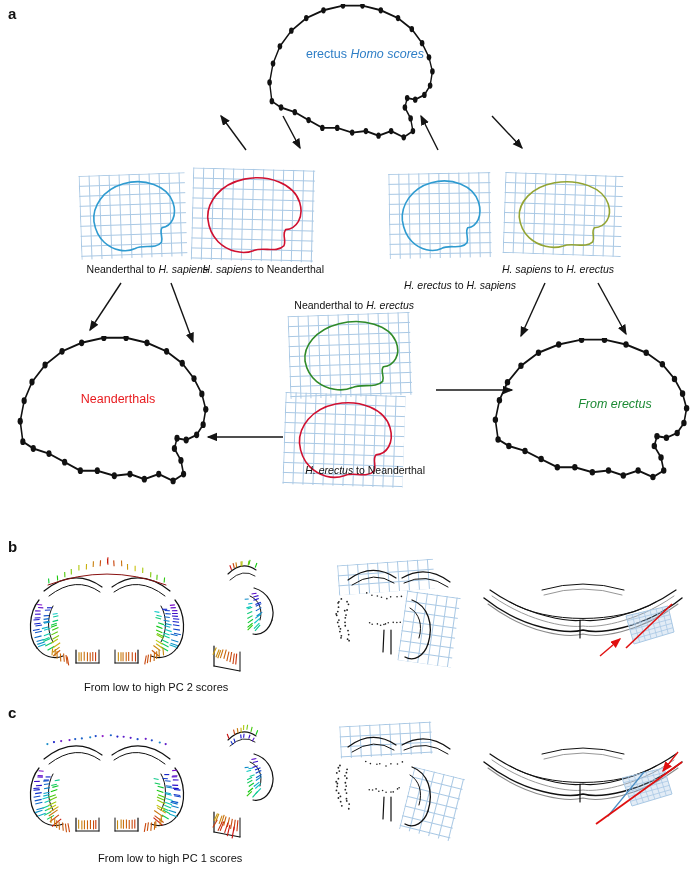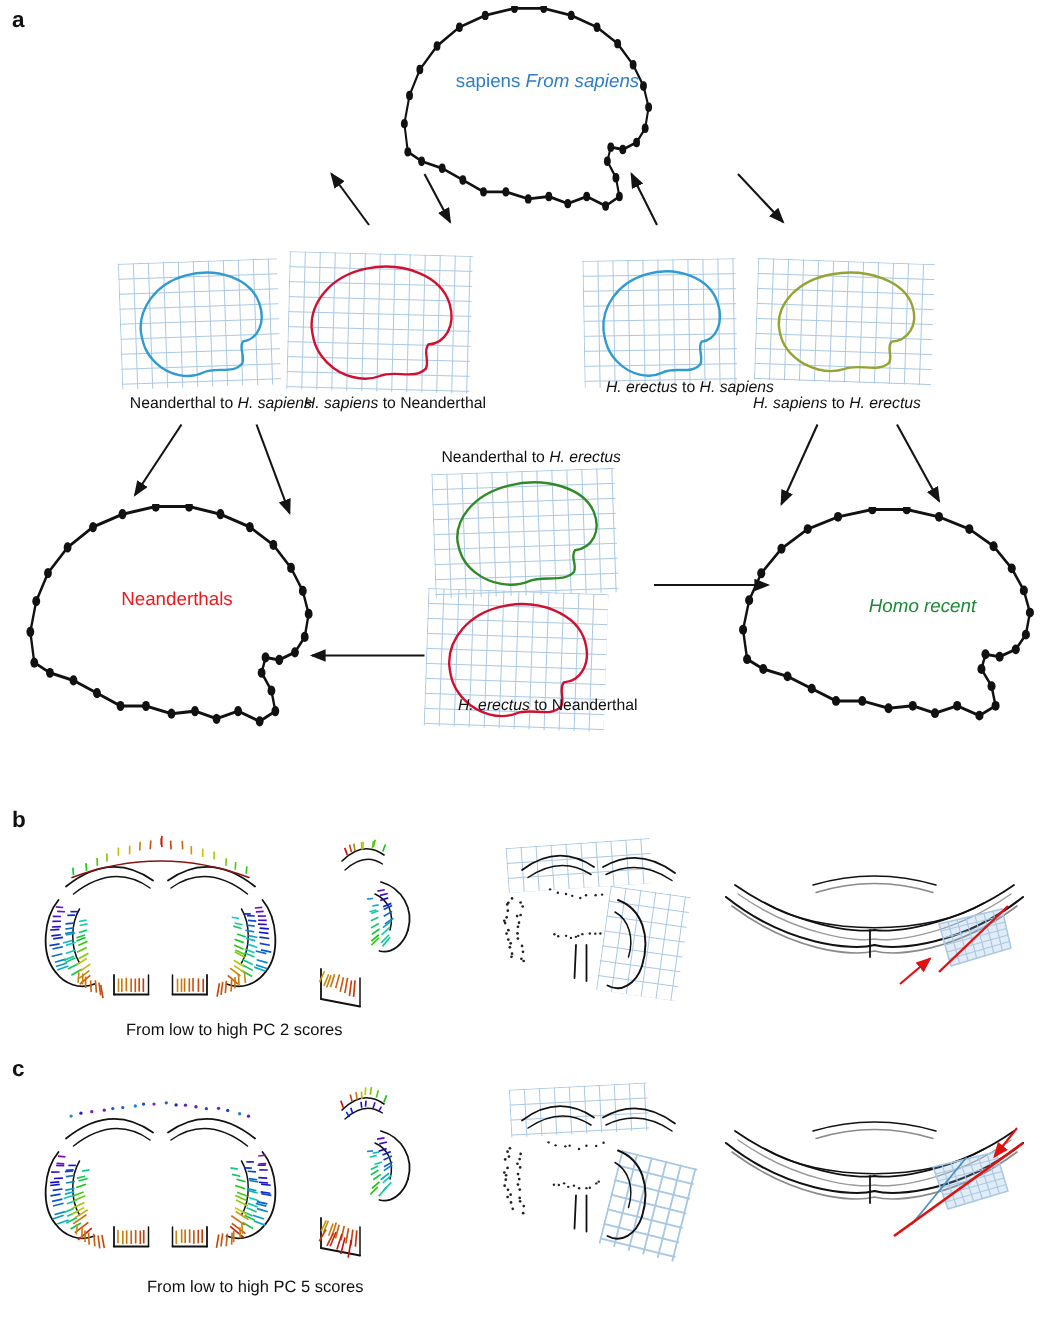--- a/index.html
+++ b/index.html
@@ -153,23 +153,23 @@
       <circle cx="99" cy="84" r="2" fill="#111"></circle>
       <circle cx="88" cy="81" r="2" fill="#111"></circle>
       <circle cx="76" cy="82" r="2" fill="#111"></circle>
       <circle cx="63" cy="79" r="2" fill="#111"></circle>
       <circle cx="50" cy="79" r="2" fill="#111"></circle>
       <circle cx="38" cy="74" r="2" fill="#111"></circle>
       <circle cx="26" cy="69" r="2" fill="#111"></circle>
       <circle cx="14" cy="66" r="2" fill="#111"></circle>
     </svg>
 
-  <div class="nodelbl lbl-sap abs" style="left:285px;top:47px;width:160px"><span>sapiens </span><i>From sapiens</i></div>
+  <div class="nodelbl lbl-sap abs" style="left:285px;top:47px;width:160px"><span>erectus </span><i>Homo scores</i></div>
   <div class="nodelbl lbl-nea abs" style="left:58px;top:392px;width:120px"><span>Neanderthals</span></div>
-  <div class="nodelbl lbl-ere abs" style="left:540px;top:397px;width:150px"><i>Homo recent</i></div>
+  <div class="nodelbl lbl-ere abs" style="left:540px;top:397px;width:150px"><i>From erectus</i></div>
 
   <div class="tps" style="left:80px;top:174px;width:106px;height:84px;transform:rotate(-2deg)">
     <svg viewBox="0 0 100 80" preserveAspectRatio="none" class="o-blue">
       <path vector-effect="non-scaling-stroke" d="M13,44 C12,30 22,14 42,9 C62,4 83,12 88,28 C92,41 86,51 77,52 C74,56 78,61 76,66 C70,73 59,67 51,71 C42,75 30,72 22,64 C16,58 14,52 13,44 Z"></path>
     </svg>
   </div>
   <div class="tps" style="left:192px;top:169px;width:122px;height:92px;transform:rotate(1.5deg)">
     <svg viewBox="0 0 100 80" preserveAspectRatio="none" class="o-red">
       <path vector-effect="non-scaling-stroke" d="M13,44 C12,30 22,14 42,9 C62,4 83,12 88,28 C92,41 86,51 77,52 C74,56 78,61 76,66 C70,73 59,67 51,71 C42,75 30,72 22,64 C16,58 14,52 13,44 Z"></path>
     </svg>
@@ -190,21 +190,21 @@
     </svg>
   </div>
   <div class="tps" style="left:284px;top:394px;width:120px;height:92px;transform:rotate(2deg)">
     <svg viewBox="0 0 100 80" preserveAspectRatio="none" class="o-red">
       <path vector-effect="non-scaling-stroke" d="M13,44 C12,30 22,14 42,9 C62,4 83,12 88,28 C92,41 86,51 77,52 C74,56 78,61 76,66 C70,73 59,67 51,71 C42,75 30,72 22,64 C16,58 14,52 13,44 Z"></path>
     </svg>
   </div>
 
   <div class="cap abs" style="left:58px;top:263px;width:150px"><span>Neanderthal to </span><i>H. sapiens</i></div>
   <div class="cap abs" style="left:174px;top:263px;width:150px"><i>H. sapiens</i><span> to Neanderthal</span></div>
-  <div class="cap abs" style="left:366px;top:252px;width:150px"><i>H. erectus</i><span> to </span><i>H. sapiens</i></div>
+  <div class="cap abs" style="left:366px;top:279px;width:150px"><i>H. erectus</i><span> to </span><i>H. sapiens</i></div>
   <div class="cap abs" style="left:464px;top:263px;width:150px"><i>H. sapiens</i><span> to </span><i>H. erectus</i></div>
   <div class="cap abs" style="left:264px;top:299px;width:150px"><span>Neanderthal to </span><i>H. erectus</i></div>
   <div class="cap abs" style="left:275px;top:464px;width:150px"><i>H. erectus</i><span> to Neanderthal</span></div>
 
   <svg id="b1" class="abs" viewBox="0 0 170 128" style="left:22px;top:550px;width:170px;height:128px;overflow:visible">
       <path d="M22,41 Q52,17 80,37" fill="none" stroke="#111" stroke-width="1.2" stroke-linecap="round"></path>
       <path d="M27,46 Q54,25 78,42" fill="none" stroke="#111" stroke-width="1" stroke-linecap="round"></path>
       <path d="M90,37 Q118,17 148,41" fill="none" stroke="#111" stroke-width="1.2" stroke-linecap="round"></path>
       <path d="M92,42 Q116,25 143,46" fill="none" stroke="#111" stroke-width="1" stroke-linecap="round"></path>
       <path d="M26,35 Q85,13 144,35" fill="none" stroke="#8a1212" stroke-width="1" stroke-linecap="round"></path>
@@ -765,15 +765,15 @@
       <line x1="152" y1="48.57142857142857" x2="161.71428571428572" y2="76.28571428571429" stroke="#a9c8e4" stroke-width="0.8"></line>
       <line x1="158" y1="47.142857142857146" x2="167.42857142857142" y2="74.57142857142857" stroke="#a9c8e4" stroke-width="0.8"></line>
       <line x1="164" y1="45.714285714285715" x2="173.14285714285714" y2="72.85714285714286" stroke="#a9c8e4" stroke-width="0.8"></line>
       <line x1="170" y1="44.285714285714285" x2="178.85714285714286" y2="71.14285714285714" stroke="#a9c8e4" stroke-width="0.8"></line>
       <line x1="176" y1="42.857142857142854" x2="184.57142857142858" y2="69.42857142857143" stroke="#a9c8e4" stroke-width="0.8"></line>
       <line x1="182" y1="41.42857142857143" x2="190.28571428571428" y2="67.71428571428572" stroke="#a9c8e4" stroke-width="0.8"></line>
       <path d="M168,44 L132,88" fill="none" stroke="#4d8fc4" stroke-width="1.2" stroke-linecap="round"></path>
       <line x1="206" y1="34" x2="120" y2="96" stroke="#e01010" stroke-width="1.8"></line>
       <line x1="202" y1="24" x2="187" y2="43" stroke="#e01010" stroke-width="1.4" marker-end="url(#ar2)"></line>
     </svg>
-  <div class="pcap abs" style="left:98px;top:852px">From low to high PC 5 scores</div>
+  <div class="pcap abs" style="left:98px;top:852px">From low to high PC 1 scores</div>
 
 </div>
 
 </body></html>

